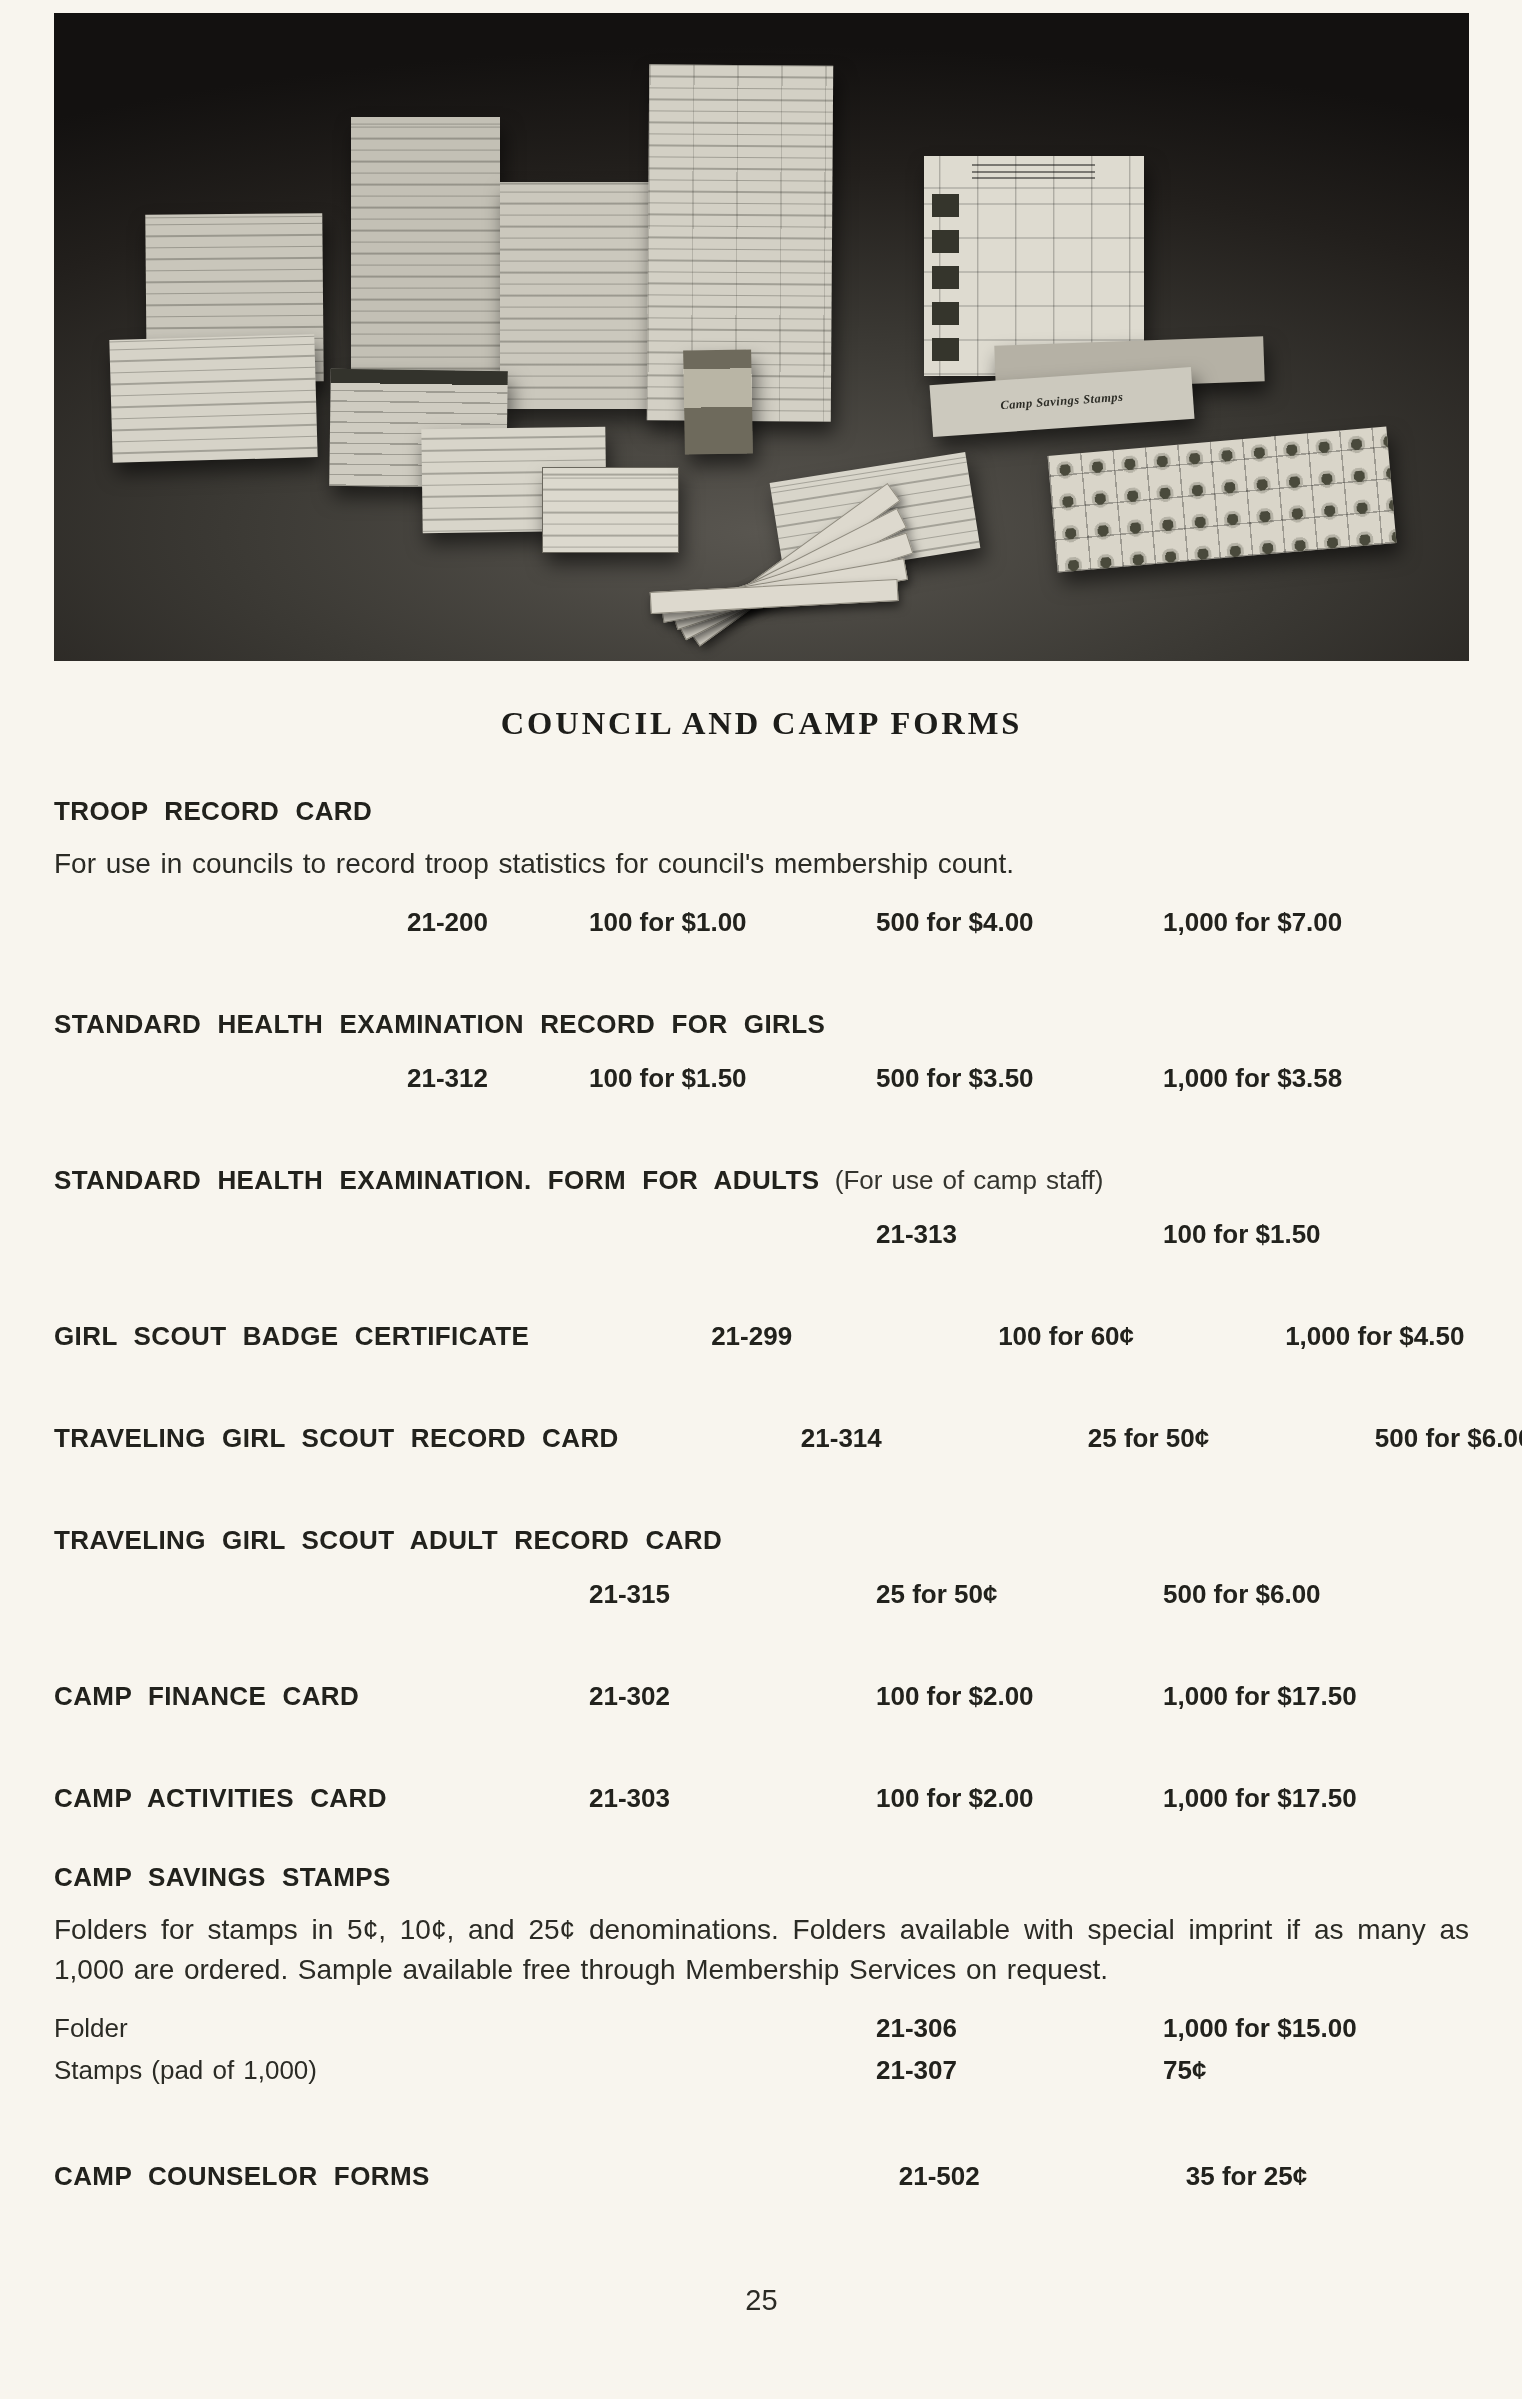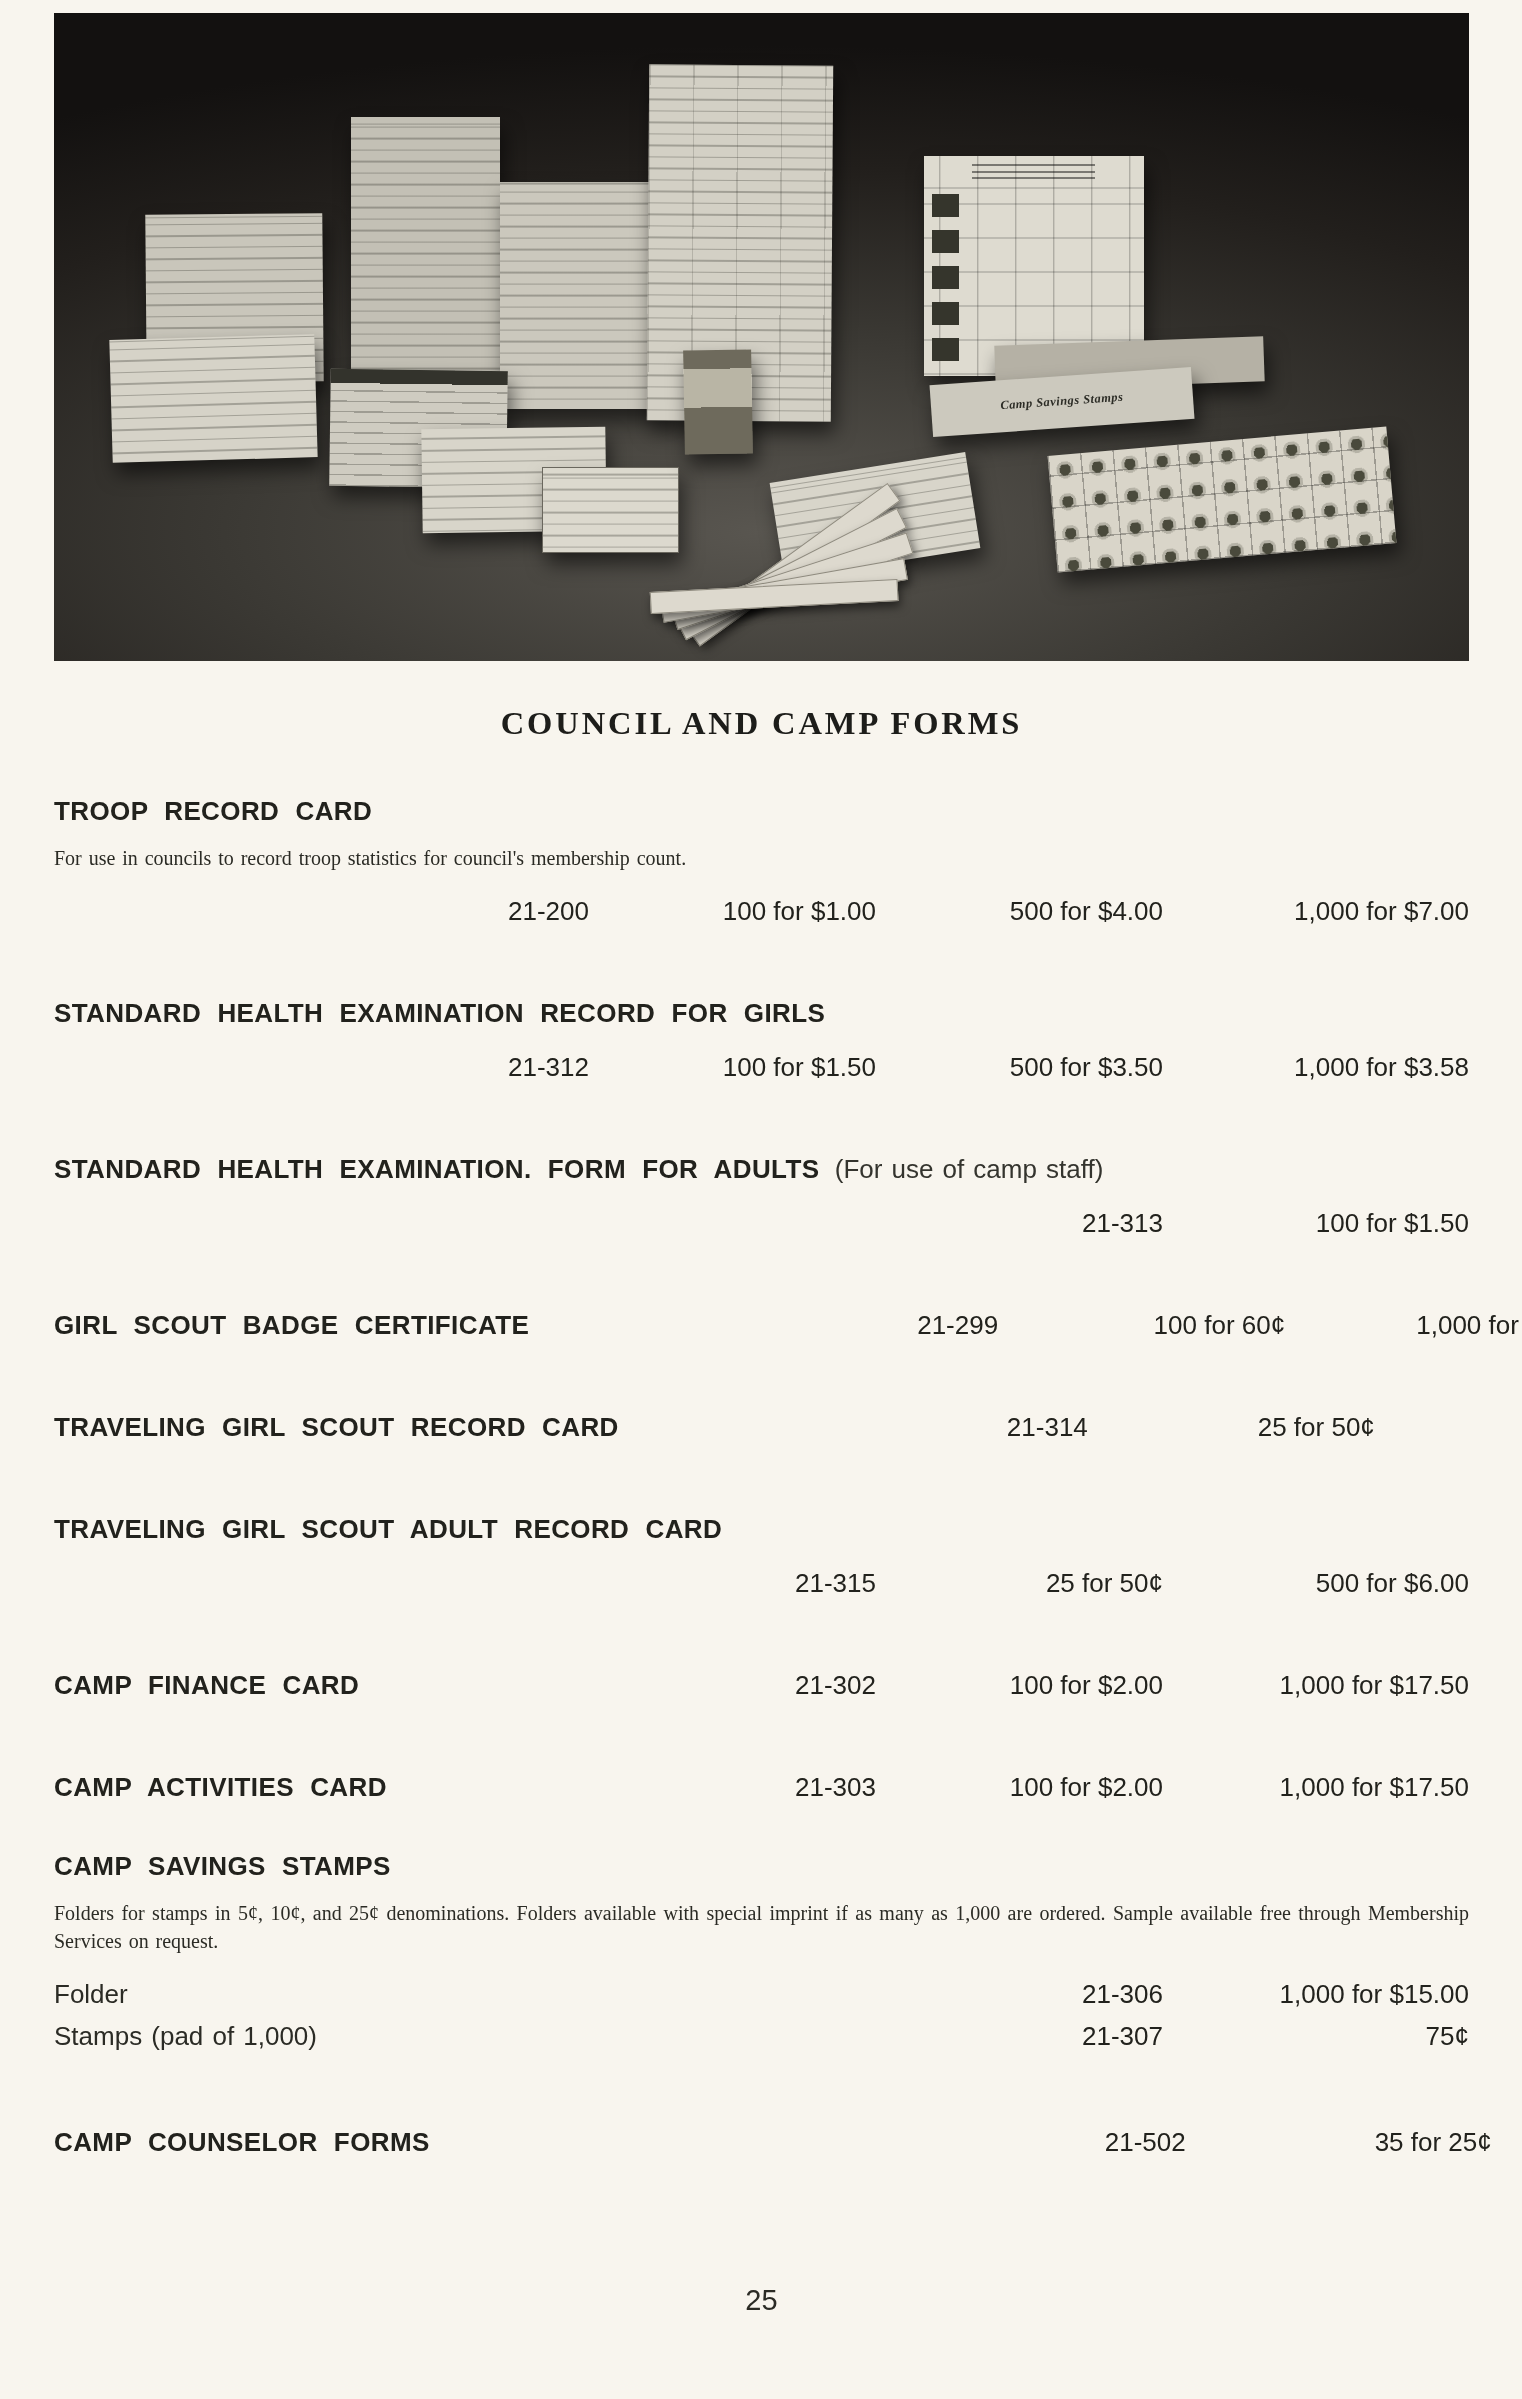--- a/index.html
+++ b/index.html
@@ -102,33 +102,33 @@
   .section:nth-child(9) { margin-top:48px; }
   .section:nth-child(10){ margin-top:75px; }
 
   .heading {
     margin:0; font-size:26px; font-weight:700; letter-spacing:0.4px; word-spacing:8.6px;
     display:flex; align-items:baseline; gap:15.3px; color:#22221d;
   }
   .heading .note { font-weight:400; word-spacing:1.9px; letter-spacing:0; color:#34342e; }
 
   .desc {
-    margin:17px 0 0; font-size:20px; font-weight:400; line-height:1.42;
-    text-align:justify; word-spacing:1.9px; color:#2b2b25;font-family:Liberation Serif, serif;
+    margin:17px 0 0; font-size:28px; font-weight:400; line-height:1.42;
+    text-align:justify; word-spacing:1.9px; color:#2b2b25;
   }
 
   .row {
     display:grid; grid-template-columns:1fr 182px 287px 287px 306px;
     align-items:baseline; margin-top:23px; font-size:26px;
   }
   .section .row:first-child { margin-top:0; }
   .section .row + .row { margin-top:11.5px; }
   .row .label { font-weight:700; letter-spacing:0.4px; word-spacing:8.6px; white-space:nowrap; color:#22221d; }
   .row .label.plain { font-weight:400; word-spacing:1.9px; letter-spacing:0; color:#2b2b25; }
-  .row .cell { text-align:right; font-weight:400; white-space:nowrap; color:#22221d; }
+  .row .cell { text-align:left; font-weight:700; white-space:nowrap; color:#22221d; }
 
   .page-number {
     margin-top:auto; margin-bottom:82px; text-align:center;
     font-size:29px; color:#2b2b25;
   }
 </style>
 </head>
 <body>
 
 <div class="page">

